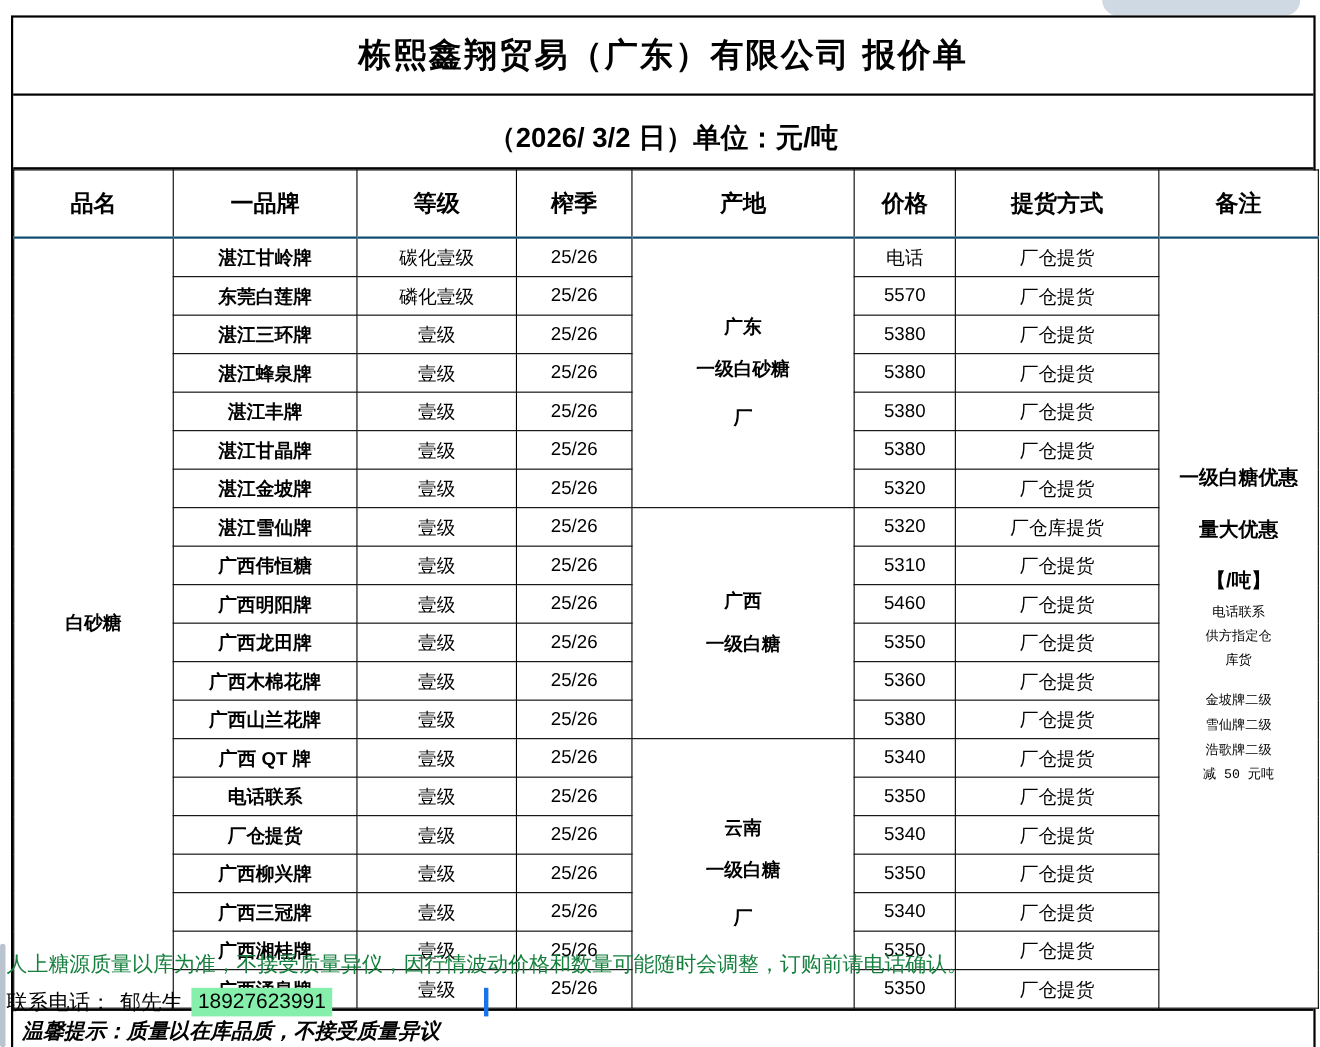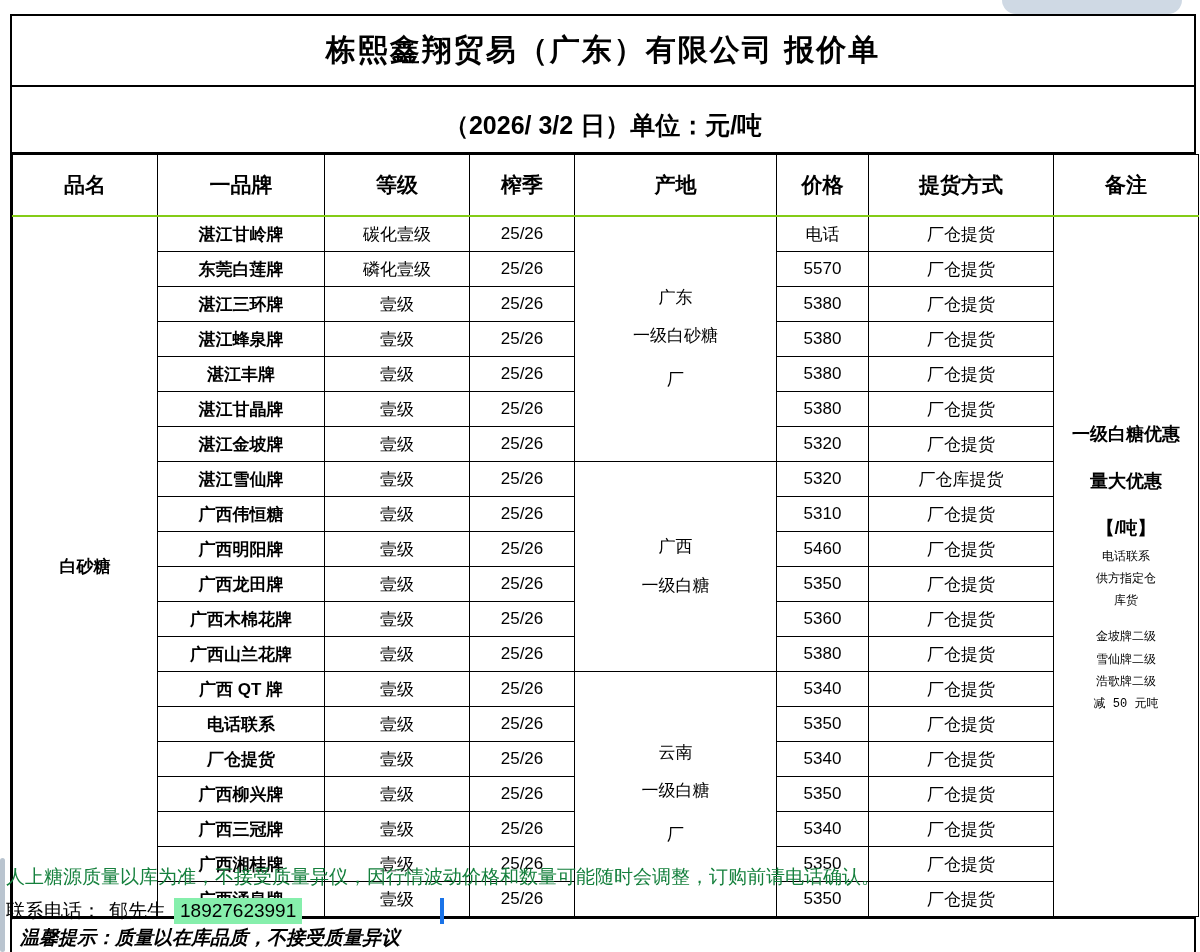--- a/index.html
+++ b/index.html
@@ -58,39 +58,39 @@
     text-align: center;
     font-size: 17px;
     padding: 2px 2px;
     color: #000;
     background: #fff;
   }
   table.grid th {
     font-size: 21px;
     font-weight: bold;
     height: 56px;
-    border-bottom: 2px solid #84cc16;
+    border-bottom: 2px solid #0c4a6e;
   }
   table.grid td.tall {
     height: 30px;
   }
   td.brand {
     font-size: 19px;
     font-weight: bold;
   }
   td.grade, td.season, td.price, td.pickup {
     font-size: 18px;
   }
   td.pname {
     font-size: 21px;
     font-weight: bold;
   }
   td.origin {
     font-size: 19px;
-    font-weight: normal;
+    font-weight: bold;
     line-height: 1.9;
     margin-left: 23px;
   }
   td.remark {
     font-size: 17px;
     line-height: 1.85;
     vertical-align: middle;
   }
   .remark-block { font-weight: bold; font-size: 18px; }
   .remark-small { font-size: 12px; font-family: Liberation Mono, monospace; }

